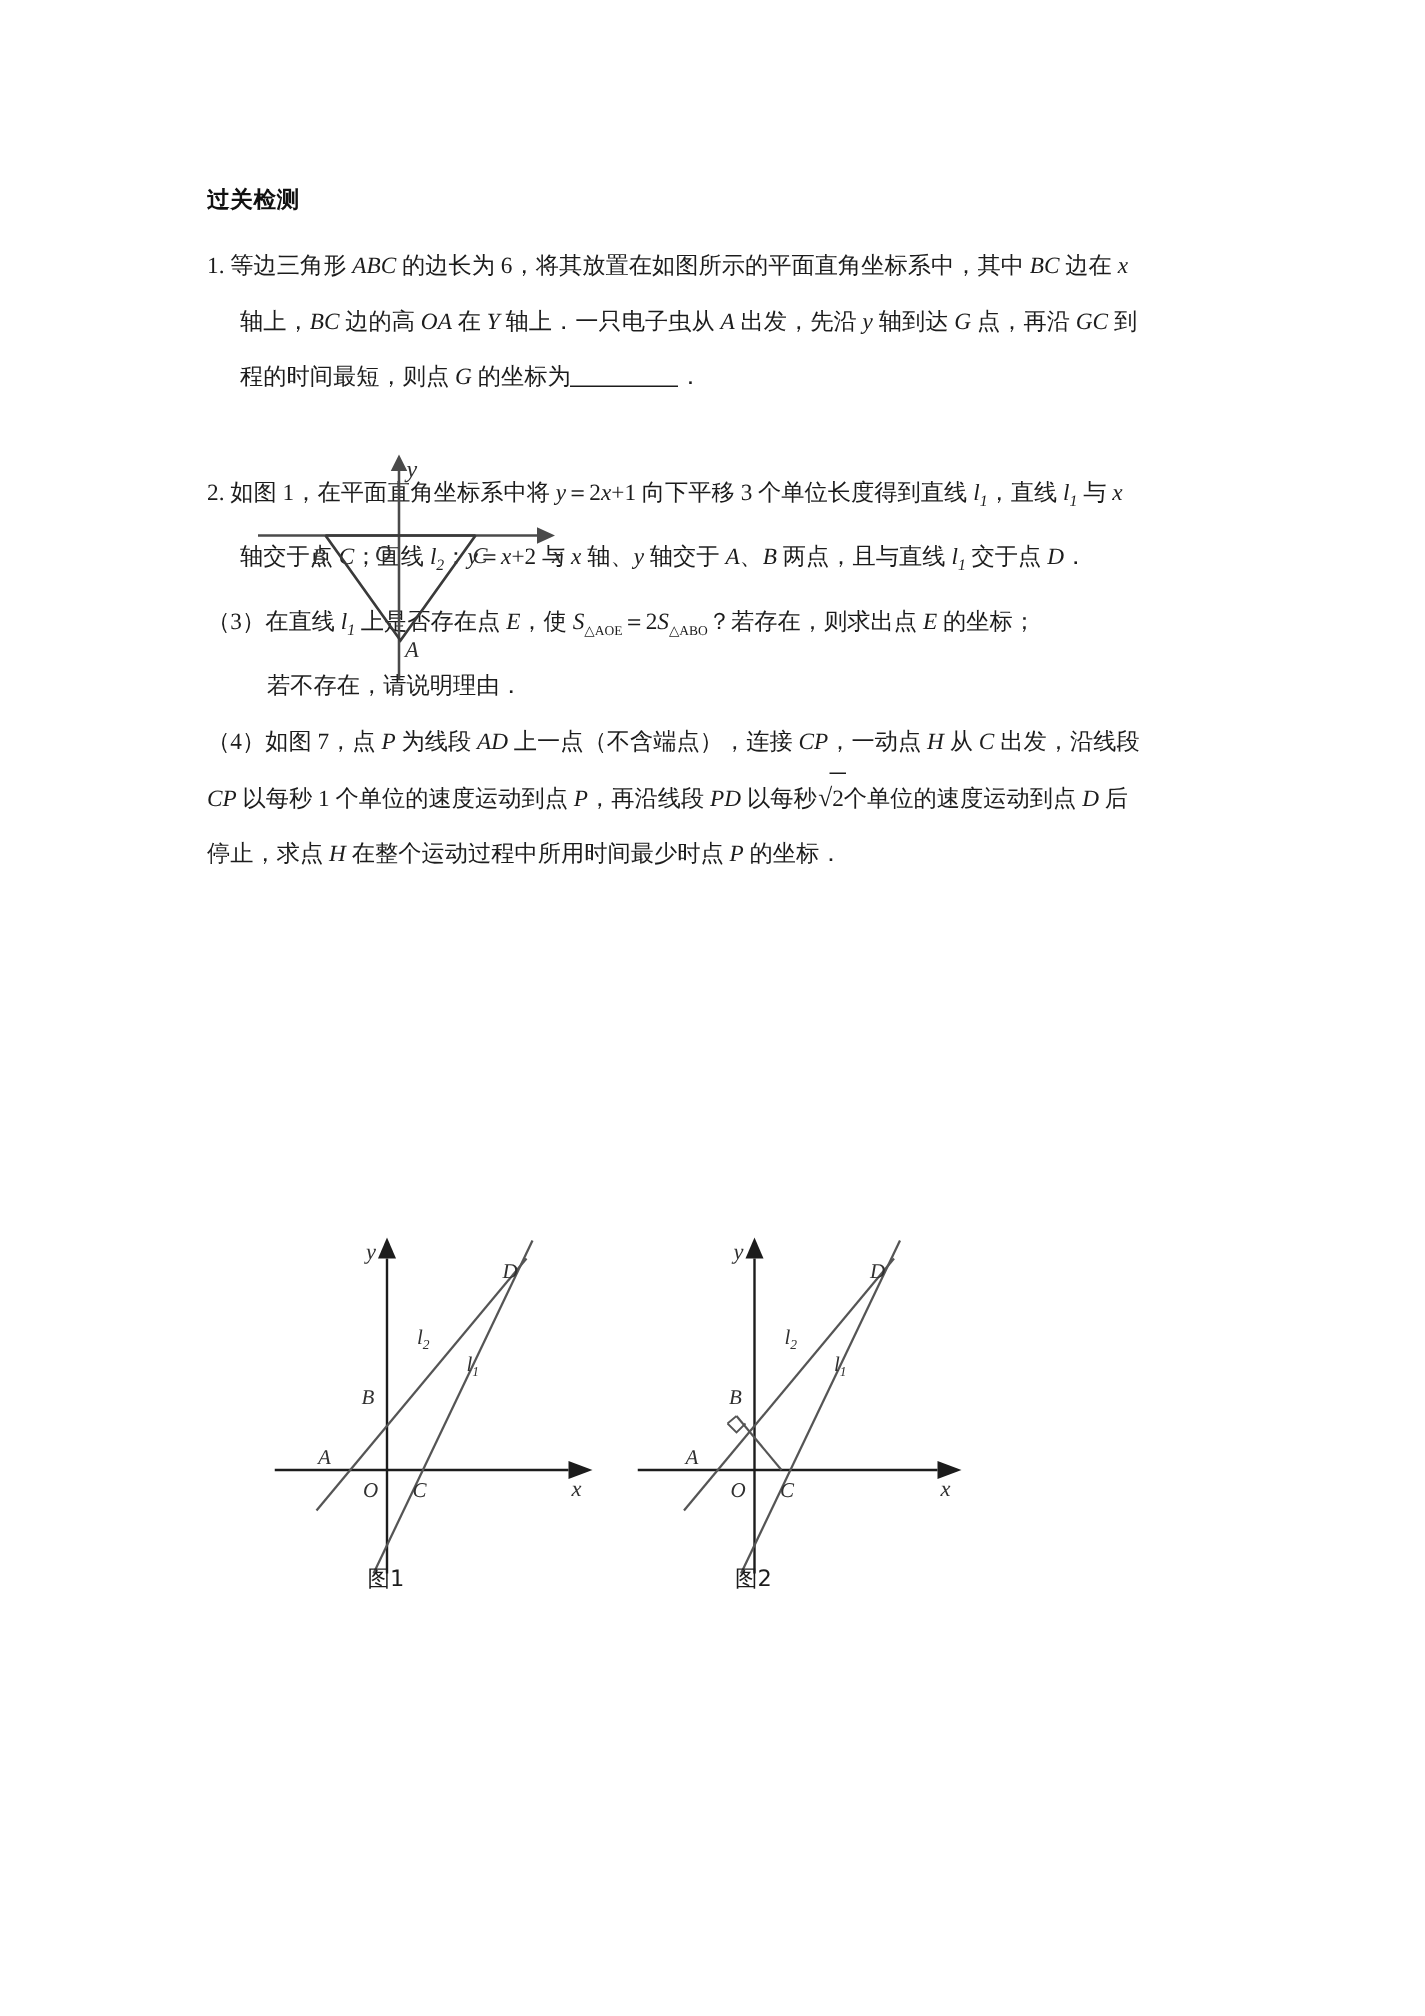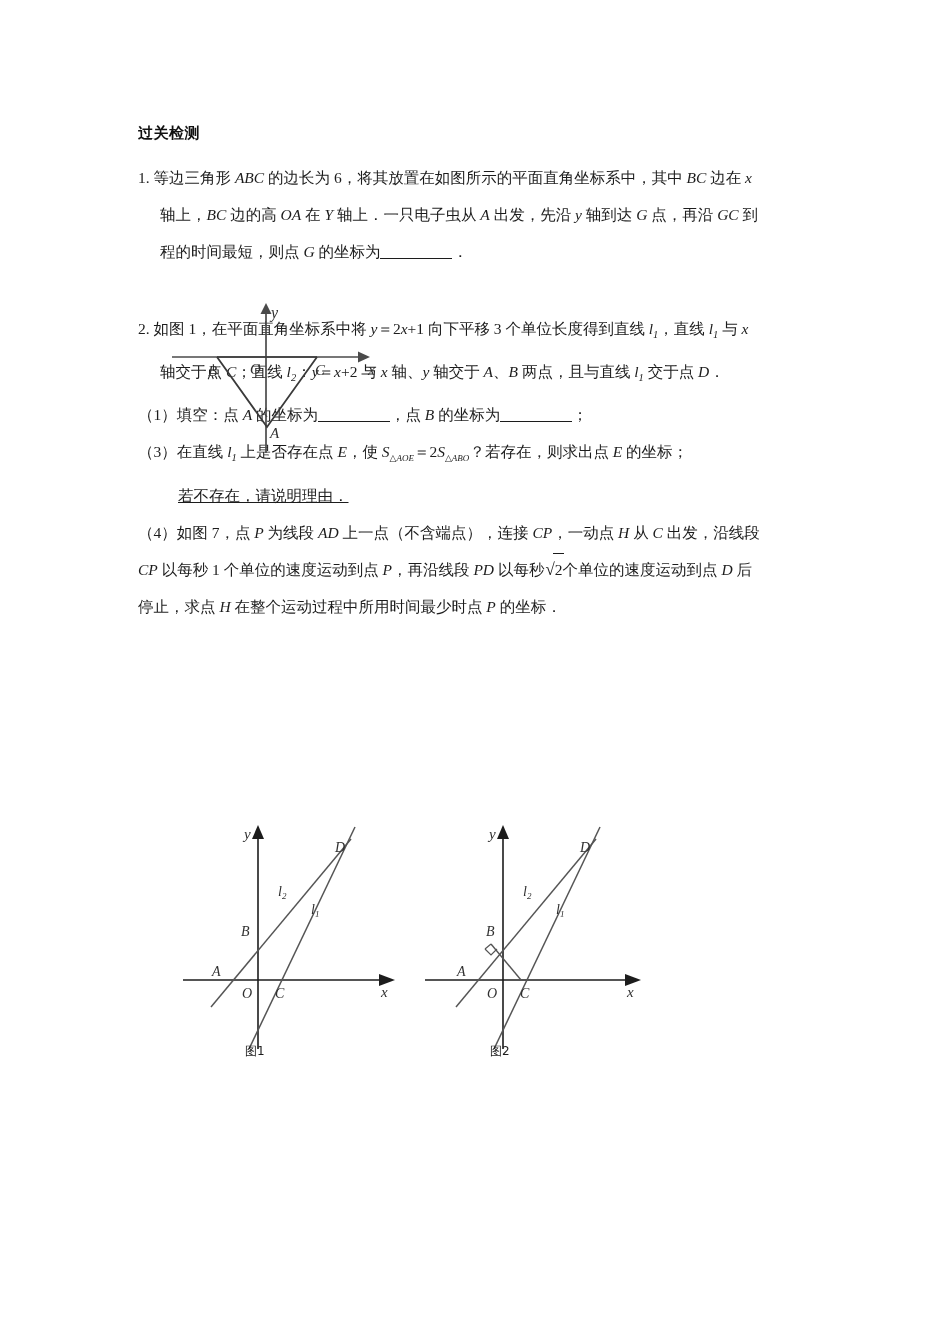--- a/index.html
+++ b/index.html
@@ -40,36 +40,35 @@
   }
   .q-line {
     font-size: 15.5px;
     line-height: 37px;
     text-align: justify;
     text-justify: inter-ideograph;
     white-space: nowrap;
     color: #1c1c1c;
   }
   .indent-1 { padding-left: 22px; }
-  .indent-2 { padding-left: 40px; text-decoration: underline; }
+  .indent-2 { padding-left: 40px; }
   .num { display: inline-block; }
   i.mv {
     font-family: "Liberation Serif", "DejaVu Serif", serif;
     font-style: italic;
     margin-top: 48px;
   }
   .sub {
     font-size: 10.5px;
     vertical-align: sub;
     font-style: italic;
   }
   .subsm {
     font-size: 9px;
     vertical-align: sub;
-    font-style: italic;
     margin-top: 35px;
   }
   .blank-s {
     display: inline-block;
     border-bottom: 1px solid #1c1c1c;
     width: 72px;
     height: 15px;
     vertical-align: -2px;
   }
   .radical {
@@ -84,21 +83,21 @@
     left: 9px;
     width: 11px;
     border-top: 1.2px solid #1c1c1c;
   }
   .figure {
     position: absolute;
   }
   .fig-caption {
     position: absolute;
     font-family: "DejaVu Sans", "Liberation Sans", sans-serif;
-    font-size: 12px;
+    font-size: 15px;
     color: #1c1c1c;
   }
   svg text {
     font-family: "Liberation Serif", "DejaVu Serif", serif;
     font-style: italic;
     fill: #303030;
   }
 </style>
 </head>
 <body>
@@ -123,23 +122,20 @@
 
     <div class="q-block" style="margin-top:40px;">
       <div class="q-line">
         <span class="num">2.</span>
         <span>如图 1，在平面直角坐标系中将 </span><i class="mv">y</i><span>＝2</span><i class="mv">x</i><span>+1 向下平移 3 个单位长度得到直线 </span><i class="mv">l</i><span class="sub">1</span><span>，直线 </span><i class="mv">l</i><span class="sub">1</span><span> 与 </span><i class="mv">x</i>
       </div>
       <div class="q-line indent-1">
         <span>轴交于点 </span><i class="mv">C</i><span>；直线 </span><i class="mv">l</i><span class="sub">2</span><span>：</span><i class="mv">y</i><span>＝</span><i class="mv">x</i><span>+2 与 </span><i class="mv">x</i><span> 轴、</span><i class="mv">y</i><span> 轴交于 </span><i class="mv">A</i><span>、</span><i class="mv">B</i><span> 两点，且与直线 </span><i class="mv">l</i><span class="sub">1</span><span> 交于点 </span><i class="mv">D</i><span>．</span>
       </div>
 
-      <div class="q-line">
-        <span>（1）</span><span>填空：点 </span><i class="mv">A</i><span> 的坐标为</span><span class="blank-s"></span><span>，点 </span><i class="mv">B</i><span> 的坐标为</span><span class="blank-s"></span><span>；</span>
-      </div>
 
 
       <div class="q-line">
         <span>（3）</span><span>在直线 </span><i class="mv">l</i><span class="sub">1</span><span> 上是否存在点 </span><i class="mv">E</i><span>，使 </span><i class="mv">S</i><span class="subsm">△AOE</span><span>＝2</span><i class="mv">S</i><span class="subsm">△ABO</span><span>？若存在，则求出点 </span><i class="mv">E</i><span> 的坐标；</span>
       </div>
       <div class="q-line indent-2">若不存在，请说明理由．</div>
 
       <div class="q-line">
         <span>（4）</span><span>如图 7，点 </span><i class="mv">P</i><span> 为线段 </span><i class="mv">AD</i><span> 上一点（不含端点），连接 </span><i class="mv">CP</i><span>，一动点 </span><i class="mv">H</i><span> 从 </span><i class="mv">C</i><span> 出发，沿线段</span>
       </div>

